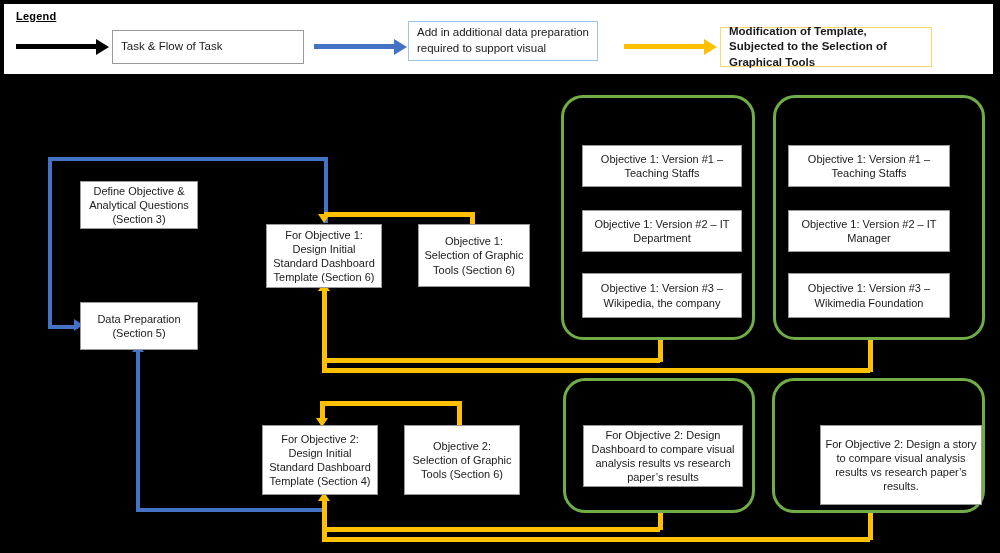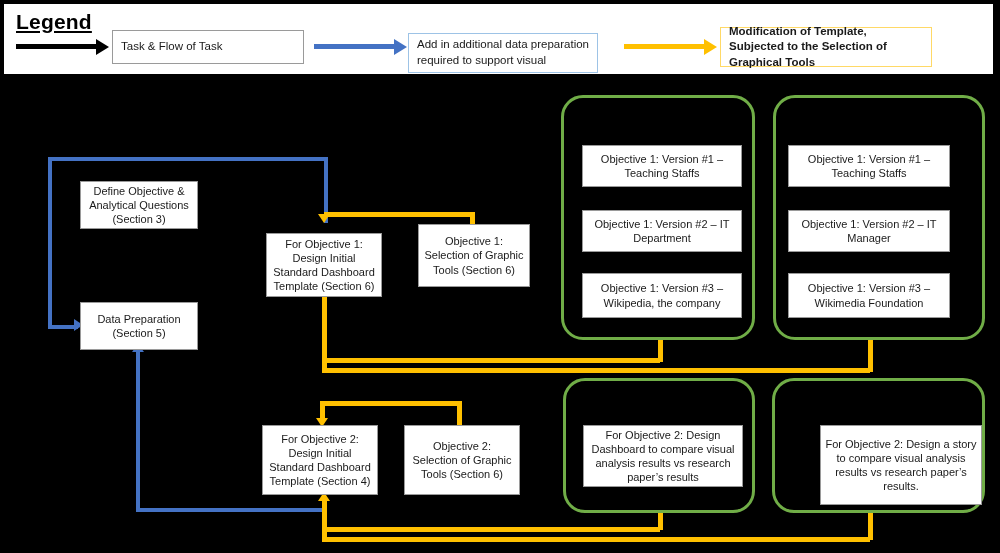--- a/index.html
+++ b/index.html
@@ -4,21 +4,21 @@
 <style>
   html,body{margin:0;padding:0;background:#000;}
   body{width:1000px;height:553px;position:relative;overflow:hidden;
        font-family:"Liberation Sans","DejaVu Sans",sans-serif;}
 
   #stage{position:absolute;left:0;top:0;width:1000px;height:553px;background:#000;}
 
   
   .legend-panel{position:absolute;left:3px;top:3px;width:991px;height:72px;
     background:#ffffff;border:1.5px solid #000;box-sizing:border-box;}
-  .legend-title{position:absolute;left:12px;top:6px;font-size:21px;font-weight:bold;
+  .legend-title{position:absolute;left:12px;top:6px;font-size:11px;font-weight:bold;
     color:#000;text-decoration:underline;letter-spacing:.2px;}
   .legend-box{position:absolute;background:#fff;box-sizing:border-box;
     display:flex;align-items:center;padding:4px 8px;font-size:11.5px;color:#1a1a1a;line-height:1.35;}
 
   
   .pbox{position:absolute;background:#fff;border:1px solid #9a9a9a;box-sizing:border-box;
     display:flex;align-items:center;justify-content:center;text-align:center;
     font-size:11px;color:#1a1a1a;line-height:1.28;padding:2px 4px;}
 
   
@@ -49,21 +49,21 @@
 
   <div class="legend-panel">
     <div class="legend-title">Legend</div>
 
     <div class="seg h-blk" style="left:12px;top:40px;width:82px;"></div>
     <div class="arr arr-r-blk" style="left:92px;top:34.5px;"></div>
     <div class="legend-box" style="left:108px;top:26px;width:192px;height:34px;border:1px solid #9a9a9a;">Task &amp; Flow of Task</div>
 
     <div class="seg" style="left:310px;top:40px;width:82px;height:5px;background:#4472C4;"></div>
     <div class="arr arr-r-bl2" style="left:390px;top:34.5px;"></div>
-    <div class="legend-box" style="left:404px;top:29px;width:190px;height:40px;border:1px solid #9DC3E6;text-align:left;">Add in additional data preparation required to support visual</div>
+    <div class="legend-box" style="left:404px;top:17px;width:190px;height:40px;border:1px solid #9DC3E6;text-align:left;">Add in additional data preparation required to support visual</div>
 
     <div class="seg" style="left:620px;top:40px;width:82px;height:5px;background:#FFC000;"></div>
     <div class="arr arr-r-yl2" style="left:700px;top:34.5px;"></div>
     <div class="legend-box" style="left:716px;top:23px;width:212px;height:40px;border:1px solid #FFD966;text-align:left;font-weight:bold;">Modification of Template, Subjected to the Selection of Graphical Tools</div>
   </div>
 
   <div class="ggroup" style="left:561px;top:95px;width:194px;height:245px;"></div>
   <div class="ggroup" style="left:773px;top:95px;width:212px;height:245px;"></div>
   <div class="ggroup" style="left:563px;top:378px;width:192px;height:135px;"></div>
   <div class="ggroup" style="left:772px;top:378px;width:213px;height:135px;"></div>
@@ -103,21 +103,21 @@
   <div class="seg h-yel" style="left:322px;top:527px;width:338px;"></div>
   <div class="seg v-yel" style="left:868px;top:513px;height:27px;"></div>
   <div class="seg h-yel" style="left:322px;top:537px;width:548px;"></div>
   <div class="seg v-yel" style="left:322px;top:500px;height:40px;"></div>
   <div class="arr arr-u-yel" style="left:318px;top:492px;"></div>
 
   <div class="pbox" style="left:80px;top:181px;width:118px;height:48px;">Define Objective &amp; Analytical Questions (Section 3)</div>
 
   <div class="pbox" style="left:80px;top:302px;width:118px;height:48px;">Data Preparation (Section 5)</div>
 
-  <div class="pbox" style="left:266px;top:224px;width:116px;height:64px;margin-top:9px;">For Objective 1: Design Initial Standard Dashboard Template (Section 6)</div>
+  <div class="pbox" style="left:266px;top:224px;width:116px;height:64px;">For Objective 1: Design Initial Standard Dashboard Template (Section 6)</div>
 
   <div class="pbox" style="left:418px;top:224px;width:112px;height:63px;">Objective 1: Selection of Graphic Tools (Section 6)</div>
 
   <div class="pbox" style="left:262px;top:425px;width:116px;height:70px;">For Objective 2: Design Initial Standard Dashboard Template (Section 4)</div>
 
   <div class="pbox" style="left:404px;top:425px;width:116px;height:70px;">Objective 2: Selection of Graphic Tools (Section 6)</div>
 
   <div class="pbox" style="left:582px;top:145px;width:160px;height:42px;">Objective 1: Version #1 – Teaching Staffs</div>
   <div class="pbox" style="left:582px;top:210px;width:160px;height:42px;">Objective 1: Version #2 – IT Department</div>
   <div class="pbox" style="left:582px;top:273px;width:160px;height:45px;">Objective 1: Version #3 – Wikipedia, the company</div>

